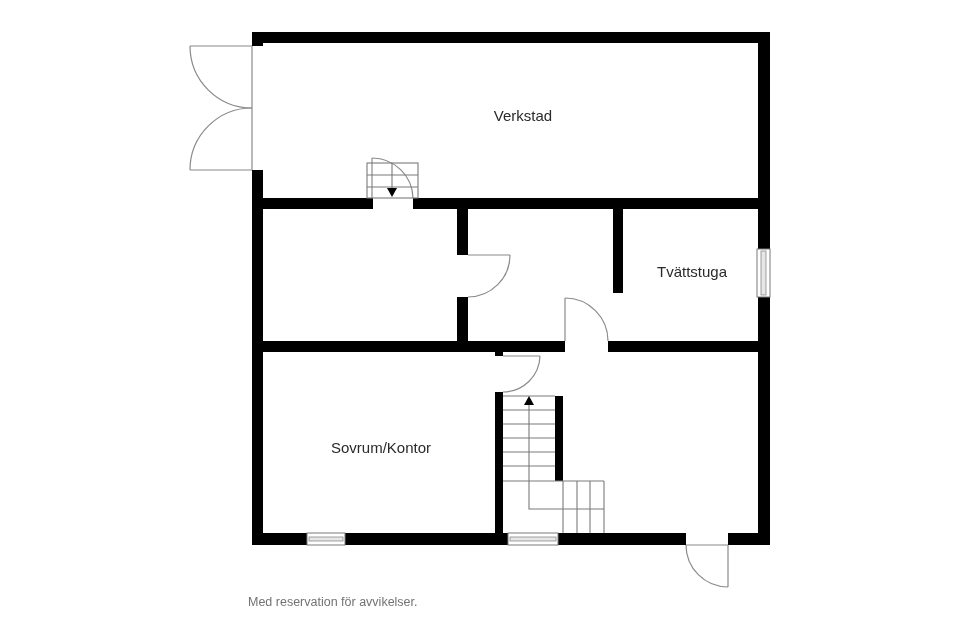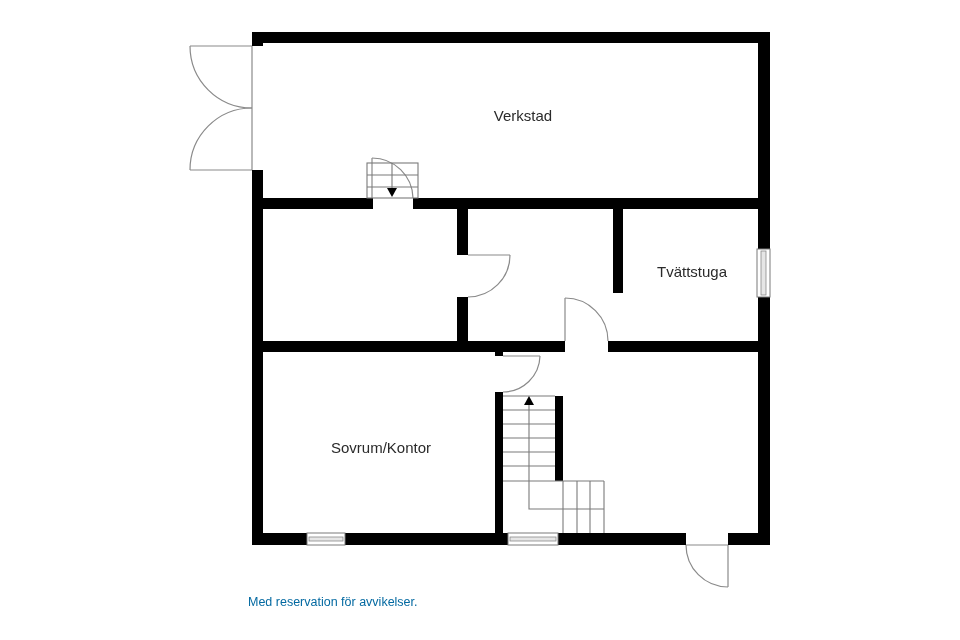--- a/index.html
+++ b/index.html
@@ -4,21 +4,21 @@
   <style>
     html, body { margin: 0; padding: 0; background: #ffffff; }
     body { width: 960px; height: 640px; overflow: hidden; position: relative; font-family: "Liberation Sans", "DejaVu Sans", sans-serif; }
     #plan { position: absolute; left: 0; top: 0; width: 960px; height: 640px; }
     .wall { fill: #000000; }
     .thin { fill: none; stroke: #8a8a8a; stroke-width: 1.2; }
     .stair { fill: none; stroke: #7a7a7a; stroke-width: 1.1; }
     .win-frame { fill: #ffffff; stroke: #7a7a7a; stroke-width: 1; }
     .win-pane { fill: #e6e6e6; stroke: #8a8a8a; stroke-width: 0.8; }
     .room-label { font-family: "Liberation Sans", "DejaVu Sans", sans-serif; font-size: 15px; fill: #2a2a2a; text-anchor: middle; dominant-baseline: middle; }
-    .footer { position: absolute; left: 248px; top: 595px; font-family: "Liberation Sans", "DejaVu Sans", sans-serif; font-size: 12.5px; color: #0369a1; }
+    .footer { position: absolute; left: 248px; top: 595px; font-family: "Liberation Sans", "DejaVu Sans", sans-serif; font-size: 12.5px; color: #737373; }
   </style>
 </head>
 <body>
 
 <svg id="plan" viewBox="0 0 960 640" xmlns="http://www.w3.org/2000/svg">
 
   <g>
 
     <rect class="wall" x="252" y="32" width="518" height="11"></rect>
 

